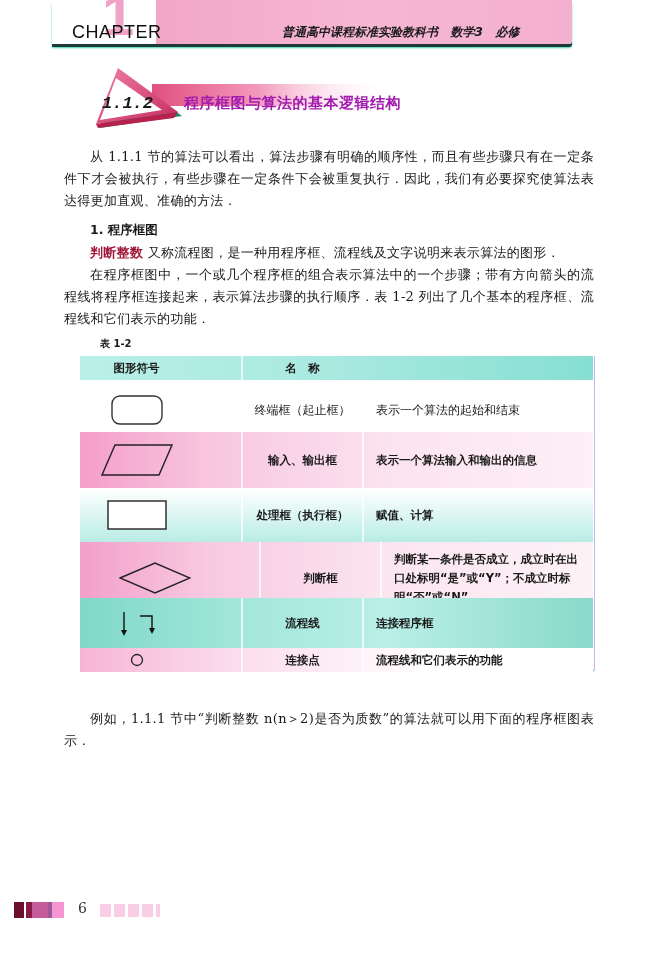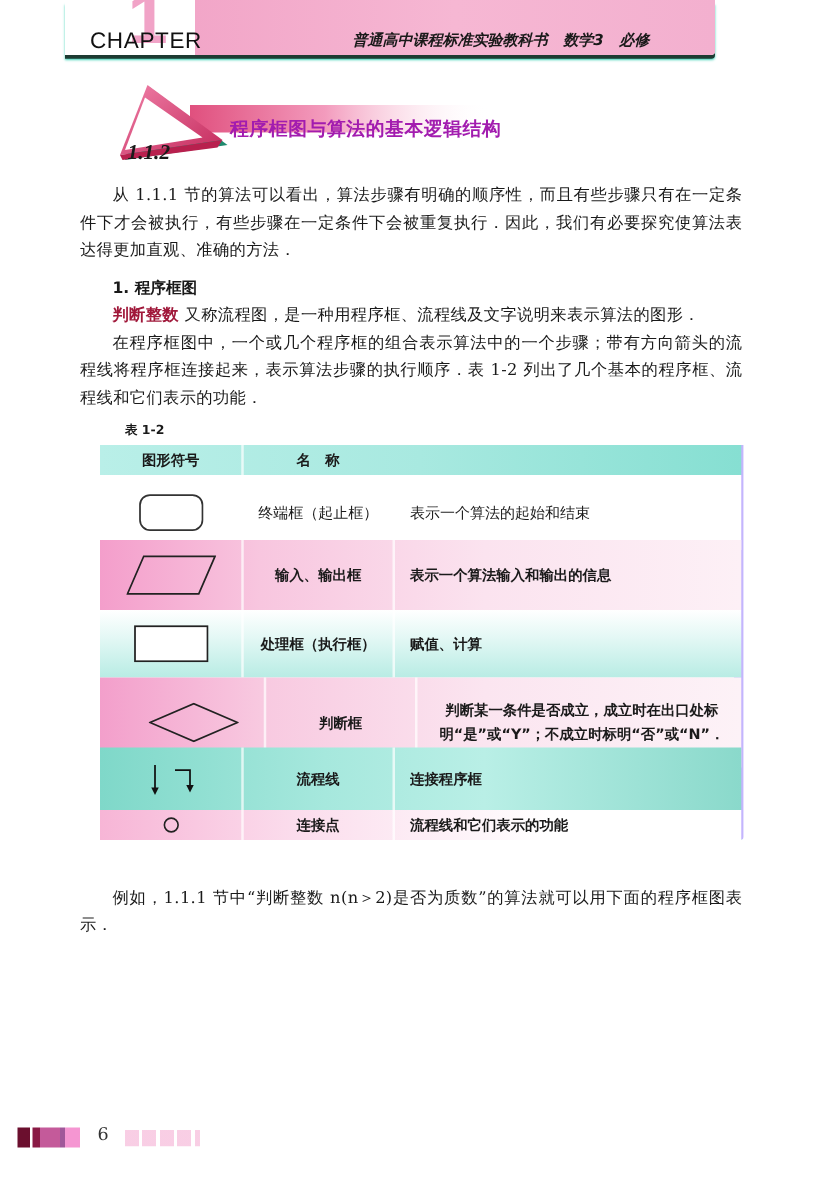--- a/index.html
+++ b/index.html
@@ -23,21 +23,21 @@
   }
   .header .book-title {
     position: absolute; left: 230px; top: 24px; font-family: "DejaVu Sans", sans-serif;
     font-size: 12px; font-weight: bold; font-style: italic; color: #1a1a1a; white-space: pre;
   }
 
   
   .section-title { position: absolute; left: 92px; top: 68px; width: 380px; height: 60px; }
   .section-title .badge-svg { position: absolute; left: 0; top: 0; }
   .section-title .num {
-    position: absolute; left: 10px; top: 44px; font-family: Liberation Serif, serif;
+    position: absolute; left: 10px; top: 26px; font-family: Liberation Mono, monospace;
     font-size: 17px; font-weight: bold; font-style: italic; color: #1a1a1a;
   }
   .section-title .text {
     position: absolute; left: 92px; top: 26px; font-family: "DejaVu Sans", sans-serif;
     font-size: 15px; font-weight: bold; color: #a21caf; letter-spacing: 0.5px;
   }
 
   .para {
     position: absolute; left: 64px; width: 530px; font-size: 13px; line-height: 22px;
     text-indent: 26px; letter-spacing: 0.3px; text-align: justify;
@@ -49,26 +49,26 @@
   .term { color: #a0183a; font-weight: bold; font-family: "DejaVu Sans", sans-serif; }
 
   .table-caption {
     position: absolute; left: 100px; top: 337px; font-family: "DejaVu Sans", sans-serif;
     font-size: 10px; font-weight: bold;
   }
 
   
   .table {
     position: absolute; left: 80px; top: 356px; width: 515px; height: 316px;
-    border-right: 8px solid #c4b5fd; border-bottom: 2px solid #7fe0cf; border-radius: 0 0 3px 0; text-align: center;
+    border-right: 1px solid #c4b5fd; border-bottom: 2px solid #7fe0cf; border-radius: 0 0 3px 0;
   }
   .row { position: absolute; left: 0; width: 513px; display: flex; }
   .cell { position: relative; display: flex; align-items: center; font-size: 12px; }
   .c1 { width: 113px; justify-content: center; }
-  .c2 { width: 121px; justify-content: center; border-left: 2px solid rgba(255,255,255,0.7); }
+  .c2 { width: 121px; justify-content: center; border-left: 2px solid rgba(255,255,255,0.7); margin-left: 48px; }
   .c3 { flex: 1; padding-left: 12px; border-left: 2px solid rgba(255,255,255,0.7); line-height: 19px; }
 
   .r-head { top: 0; height: 24px; background: linear-gradient(90deg, #b9efe8, #a8e9e0 50%, #86dfd2); }
   .r-head .cell { font-family: "DejaVu Sans", sans-serif; font-weight: bold; font-size: 11.5px; }
   .r1 { top: 24px; height: 60px; background: #ffffff; }
   .r2 { top: 76px; height: 56px; background: linear-gradient(90deg, #f49ecb 0%, #f8c6df 25%, #fbe3ef 60%, #fdf0f6 100%); }
   .r3 { top: 132px; height: 54px; background: linear-gradient(180deg, #ffffff 0%, #e4f8f5 40%, #b8ece4 100%); }
   .r4 { top: 186px; height: 72px; background: linear-gradient(90deg, #f39fcb 0%, #f8c9e0 25%, #fbe5f0 60%, #fdf2f7 100%); padding-left: 18px; }
   .r5 { top: 242px; height: 50px; background: linear-gradient(90deg, #7fd8c9 0%, #a6e8dd 35%, #b9efe6 60%, #8ad9cb 100%); }
   .r6 { top: 292px; height: 24px; background: linear-gradient(90deg, #f7b5d6 0%, #fbdcec 30%, #fff 70%); }

